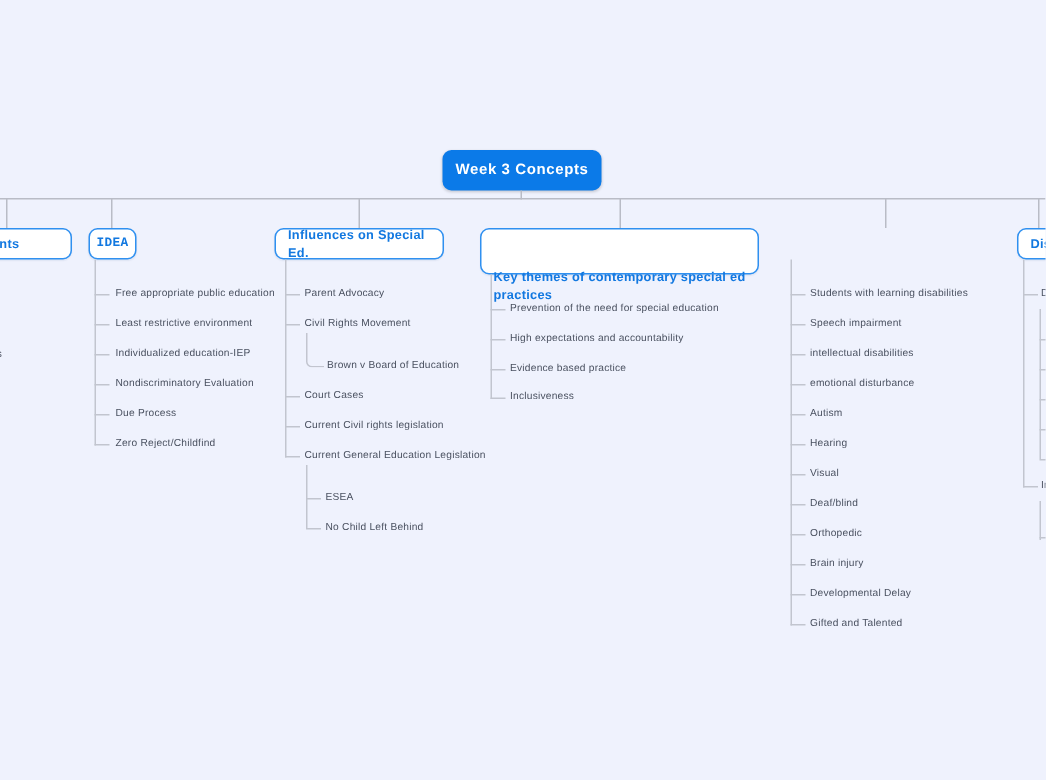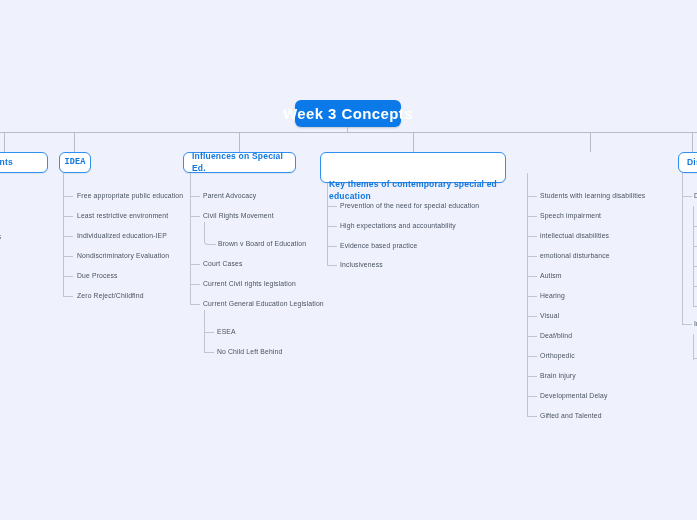--- a/index.html
+++ b/index.html
@@ -19,21 +19,21 @@
   .elbow{position:absolute;height:1px;width:10px;background:#c2c5cf;}
   .corner{position:absolute;border-left:1px solid #c2c5cf;
           border-bottom:1px solid #c2c5cf;border-bottom-left-radius:4px;}
 
   
   .root{
     position:absolute;
     background:#0b7ae8;
     color:#ffffff;
     border-radius:6px;
-    font-size:15px;
+    font-size:10px;
     font-weight:bold;
     letter-spacing:.4px;
     display:flex;align-items:center;justify-content:center;
     box-shadow:0 1px 2px rgba(0,0,0,.18);
     white-space:nowrap;
   }
   .node{
     position:absolute;
     background:#ffffff;
     border:1.4px solid #2f90f0;
@@ -118,21 +118,21 @@
 
   <div class="spine" style="left:204px;top:310px;height:42px;"></div>
   <div class="elbow" style="left:204px;top:332px;"></div>
   <div class="elbow" style="left:204px;top:352px;"></div>
   <div class="leaf" style="left:217px;top:328px;">ESEA</div>
   <div class="leaf" style="left:217px;top:348px;">No Child Left Behind</div>
 
   <div class="node two-line" style="left:320px;top:152px;width:186px;height:31px;">
     <span style="display:block;margin-top:46px;">
       <span>Key themes of contemporary special ed</span><br>
-      <span>education</span>
+      <span>practices</span>
     </span>
   </div>
 
   <div class="spine" style="left:327px;top:183px;height:83px;"></div>
   <div class="elbow" style="left:327px;top:206px;"></div>
   <div class="elbow" style="left:327px;top:226px;"></div>
   <div class="elbow" style="left:327px;top:246px;"></div>
   <div class="elbow" style="left:327px;top:265px;"></div>
 
   <div class="leaf" style="left:340px;top:202px;">Prevention of the need for special education</div>

